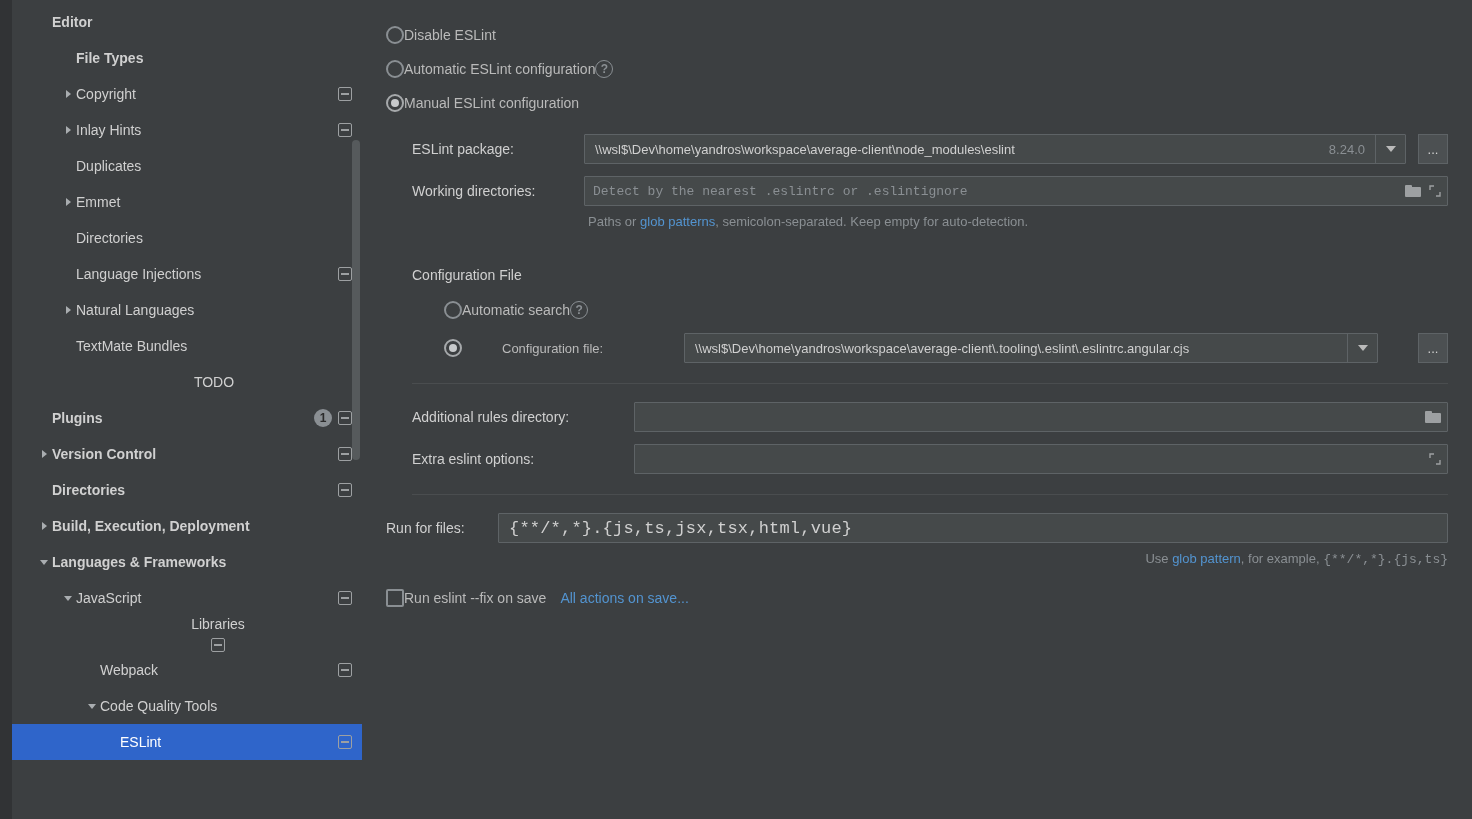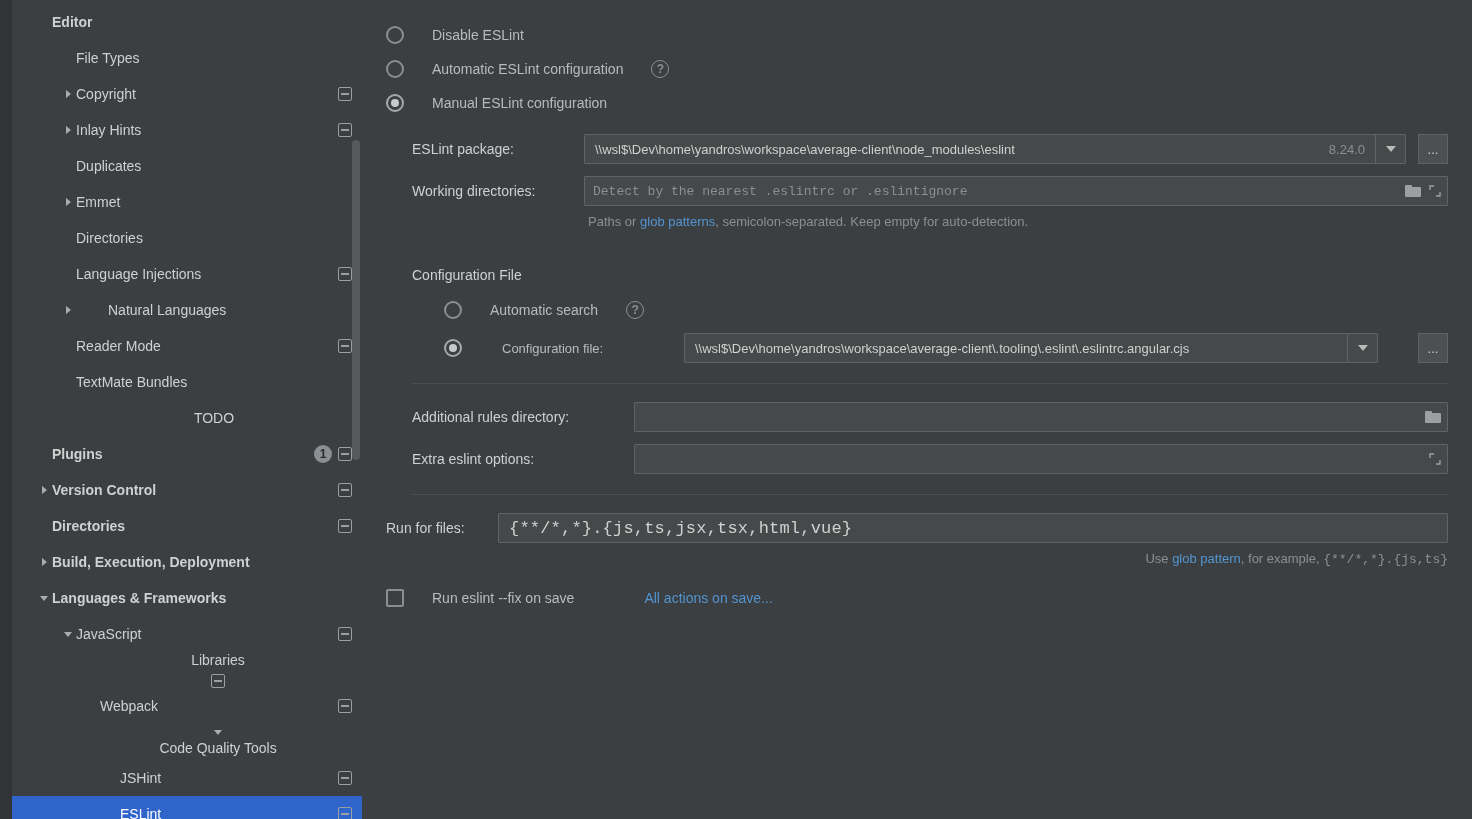--- a/index.html
+++ b/index.html
@@ -57,21 +57,21 @@
   }
   .reset-icon{
     width:14px;height:14px;border:1.5px solid #9da0a2;border-radius:2px;position:relative;
   }
   .reset-icon::after{content:"";position:absolute;left:2px;right:2px;height:1.5px;background:#9da0a2;top:5px;}
   .sidebar-scrollbar{
     position:absolute;top:140px;right:2px;width:8px;height:320px;
     background:var(--scrollbar);border-radius:4px;
   }
   .main{flex:1;padding:18px 24px 18px 24px;background:var(--bg-panel);overflow:auto;position:relative;}
-  .radio-row,.check-row{display:flex;align-items:center;gap:28px;height:34px;font-size:14px;}
+  .radio-row,.check-row{display:flex;align-items:center;gap:0;height:34px;font-size:14px;}
   .radio{width:18px;height:18px;border-radius:50%;border:2px solid #8a8f93;display:inline-flex;align-items:center;justify-content:center;flex:0 0 auto;}
   .radio.checked{border-color:#a6a9ab;}
   .radio.checked::after{content:"";width:8px;height:8px;border-radius:50%;background:#c7c9cb;}
   .help-icon{
     width:18px;height:18px;border:1.5px solid #8a8f93;border-radius:50%;
     display:inline-flex;align-items:center;justify-content:center;color:#8a8f93;font-size:12px;font-weight:600;
   }
   .checkbox{width:18px;height:18px;border:2px solid #8a8f93;border-radius:2px;flex:0 0 auto;}
   .form-section{margin-left:26px;margin-top:14px;}
   .form-row{display:flex;align-items:center;gap:12px;margin-bottom:12px;}
@@ -120,21 +120,21 @@
 <div class="app">
   <div class="gutter"></div>
 
   <div class="sidebar">
     <div class="sidebar-inner" id="tree">
         <div class="tree-item bold" style="padding-left: 24px;">
           <span class="arrow"></span>
           <span class="label">Editor</span>
           <span class="tail"></span>
         </div>
-        <div class="tree-item" style="padding-left: 48px;">
+        <div class="tree-item" style="padding-left: 48px; font-weight: bold;">
           <span class="arrow"></span>
           <span class="label">File Types</span>
           <span class="tail"></span>
         </div>
         <div class="tree-item" style="padding-left: 48px;">
           <span class="arrow"><svg width="10" height="10" viewBox="0 0 10 10">
               <path d="M3 1 L8 5 L3 9 Z" fill="#a9adb0"></path>
             </svg></span>
           <span class="label">Copyright</span>
           <span class="tail">
@@ -167,36 +167,29 @@
           <span class="label">Directories</span>
           <span class="tail"></span>
         </div>
         <div class="tree-item" style="padding-left: 48px;">
           <span class="arrow"></span>
           <span class="label">Language Injections</span>
           <span class="tail">
             <span class="reset-icon"></span>
           </span>
         </div>
-        <div class="tree-item" style="padding-left: 48px; gap: 32px;">
+        <div class="tree-item" style="padding-left: 48px;">
           <span class="arrow"><svg width="10" height="10" viewBox="0 0 10 10">
               <path d="M3 1 L8 5 L3 9 Z" fill="#a9adb0"></path>
             </svg></span>
           <span class="label">Natural Languages</span>
           <span class="tail"></span>
         </div>
         <div class="tree-item" style="padding-left: 48px;">
           <span class="arrow"></span>
-          <span class="label">Reader Mode</span>
-          <span class="tail">
-            <span class="reset-icon"></span>
-          </span>
-        </div>
-        <div class="tree-item" style="padding-left: 48px;">
-          <span class="arrow"></span>
           <span class="label">TextMate Bundles</span>
           <span class="tail"></span>
         </div>
         <div class="tree-item" style="padding-left: 48px; text-align: center;">
           <span class="arrow"></span>
           <span class="label">TODO</span>
           <span class="tail"></span>
         </div>
         <div class="tree-item bold" style="padding-left: 24px;">
           <span class="arrow"></span>
@@ -252,33 +245,26 @@
             <span class="reset-icon"></span>
           </span>
         </div>
         <div class="tree-item" style="padding-left: 72px;">
           <span class="arrow"></span>
           <span class="label">Webpack</span>
           <span class="tail">
             <span class="reset-icon"></span>
           </span>
         </div>
-        <div class="tree-item" style="padding-left: 72px; flex-direction: column;">
+        <div class="tree-item" style="padding-left: 72px;">
           <span class="arrow"><svg width="10" height="10" viewBox="0 0 10 10">
               <path d="M1 3 L5 8 L9 3 Z" fill="#a9adb0"></path>
             </svg></span>
           <span class="label">Code Quality Tools</span>
           <span class="tail"></span>
-        </div>
-        <div class="tree-item" style="padding-left: 92px;">
-          <span class="arrow"></span>
-          <span class="label">JSHint</span>
-          <span class="tail">
-            <span class="reset-icon"></span>
-          </span>
         </div>
         <div class="tree-item selected" style="padding-left: 92px;">
           <span class="arrow"></span>
           <span class="label">ESLint</span>
           <span class="tail">
             <span class="reset-icon"></span>
           </span>
         </div>
       </div>
     <div class="sidebar-scrollbar"></div>

